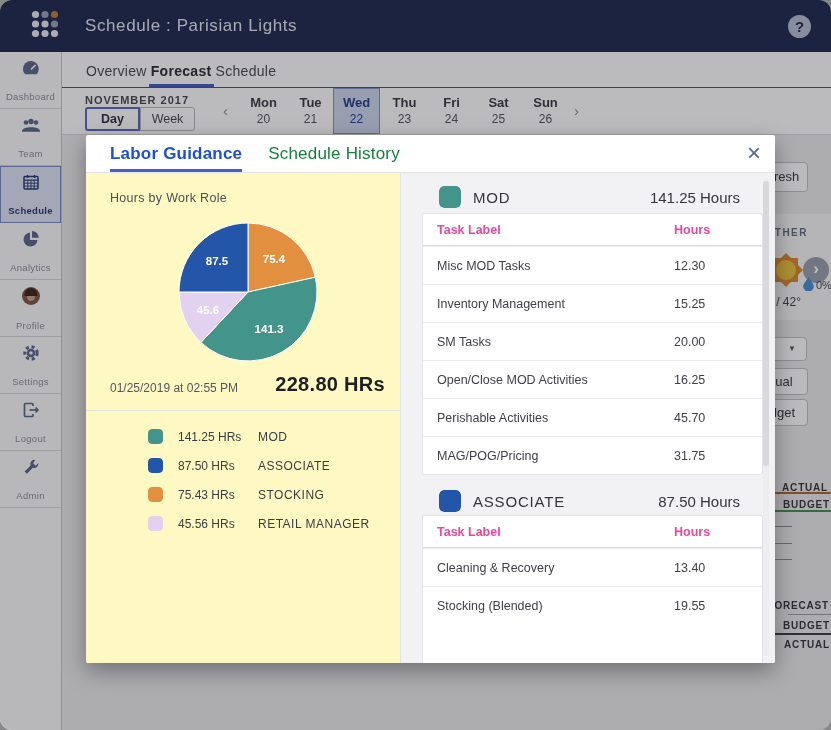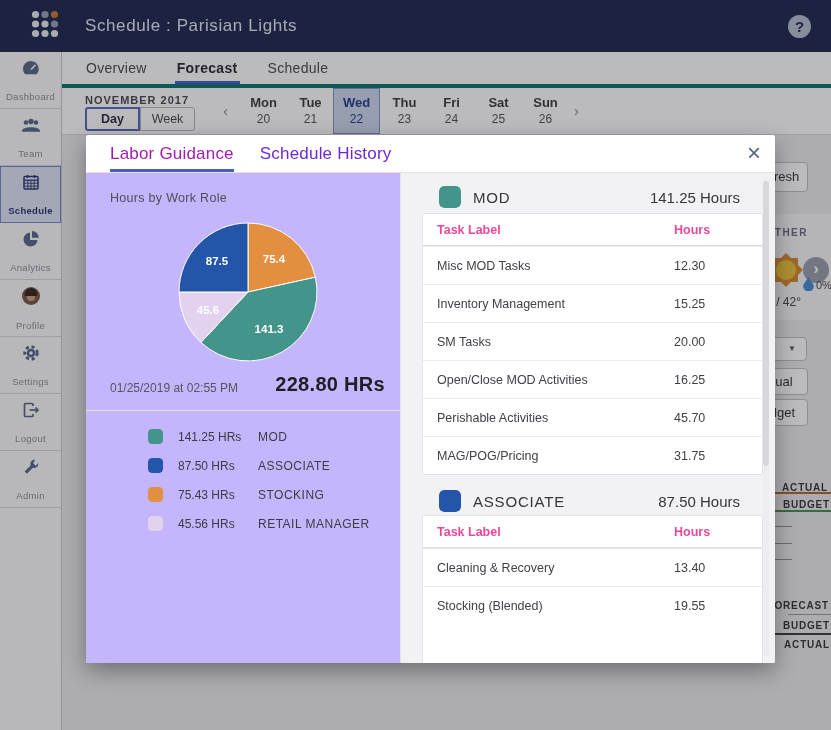--- a/index.html
+++ b/index.html
@@ -1,34 +1,34 @@
 <!DOCTYPE html>
 <html><head>
 <meta charset="utf-8">
 <style>
   * { margin:0; padding:0; box-sizing:border-box; }
   body { font-family:"Liberation Sans", sans-serif; background:#888; }
-  #screen { position:relative; width:831px; height:730px; overflow:hidden; background:#ececee; }
+  #screen { position:relative; width:831px; height:730px; overflow:hidden; background:#ececee;border-radius:12px; }
 
   
   .topbar { position:absolute; left:0; top:0; width:831px; height:52px; background:#222d52; z-index:1; }
   .topbar-title { position:absolute; left:85px; top:0; height:52px; line-height:52px; color:#e3e6f2; font-size:17px; letter-spacing:.6px; }
   .logo { position:absolute; left:31px; top:10px; }
   .help-btn { position:absolute; right:20px; top:15px; width:23px; height:23px; border-radius:50%; background:#b9bfd4; color:#222d52; font-size:15px; font-weight:bold; text-align:center; line-height:23px; cursor:pointer; }
 
   
   .sidebar { position:absolute; left:0; top:52px; width:62px; height:678px; background:#fbfbfc; border-right:1px solid #c9c9cc; z-index:1; }
   .side-item { height:57px; border-bottom:1px solid #d8d8da; display:flex; flex-direction:column; align-items:center; justify-content:center; gap:13px; color:#5d6a8c; cursor:pointer; }
   .side-item .lbl { font-size:9.5px; color:#8d9099; letter-spacing:.3px; }
   .side-item.active { background:#dfe5f6; outline:1px solid #7b8cc9; outline-offset:-1px; color:#2c3a77; }
   .side-item.active .lbl { color:#2c3a77; font-weight:bold; }
   .side-item svg { display:block; }
 
   
-  .tabbar { position:absolute; left:62px; top:52px; width:769px; height:36px; background:#fff; border-bottom:4px solid #0f766e; display:flex; align-items:flex-end; gap:26px; padding:0 0 0 22px; z-index:1; }
+  .tabbar { position:absolute; left:62px; top:52px; width:769px; height:36px; background:#fff; border-bottom:1px solid #0f766e; display:flex; align-items:flex-end; padding:0 0 0 22px; z-index:1; }
   .tab { font-size:14px; color:#4b4b54; padding:9px 2px 8px; letter-spacing:.3px; cursor:pointer; }
   .tab.active { color:#2f2f38; font-weight:bold; border-bottom:3px solid #4a5fc4; padding-bottom:5px; }
 
   .datebar { position:absolute; left:62px; top:88px; width:769px; height:47px; background:#fff; border-bottom:1px solid #d9d9db; z-index:1; }
   .month-lbl { position:absolute; left:23px; top:6px; font-size:11px; letter-spacing:1px; color:#4c4c55; font-weight:bold; }
   .seg { position:absolute; left:23px; top:19px; display:flex; }
   .seg-btn { width:55px; height:24px; font-size:12.5px; color:#4a4a52; background:#fff; border:1px solid #b9b9bd; text-align:center; line-height:22px; cursor:pointer; }
   .seg-btn.first { border-radius:3px 0 0 3px; }
   .seg-btn.last { border-radius:0 3px 3px 0; }
   .seg-btn.sel { border:2px solid #5b6bbf; line-height:20px; color:#33334a; font-weight:bold; }
@@ -50,25 +50,25 @@
   .mini-lbl { font-size:10px; font-weight:bold; letter-spacing:.8px; color:#3a3a40; white-space:nowrap; }
   .hline { position:absolute; z-index:1; }
 
   
   .overlay { position:absolute; left:0; top:0; width:831px; height:730px; background:rgba(10,12,18,0.28); z-index:5; }
 
   
   .modal { position:absolute; left:86px; top:135px; width:689px; height:528px; background:#fff; z-index:10; box-shadow:0 8px 22px rgba(0,0,0,0.35); border-radius:2px; overflow:hidden; }
   .m-header { position:relative; height:38px; border-bottom:1px solid #e2e2e4; display:flex; align-items:flex-end; gap:26px; padding-left:24px; }
   .m-tab { font-size:17px; padding-bottom:8px; cursor:pointer; letter-spacing:.2px; }
-  .m-tab.active { color:#a21caf; font-weight:normal; border-bottom:3px solid #4a5fc4; padding-bottom:5px; }
-  .m-tab.inactive { color:#6d28d9; }
+  .m-tab.active { color:#1d4ed8; font-weight:bold; border-bottom:3px solid #4a5fc4; padding-bottom:5px; }
+  .m-tab.inactive { color:#15803d; }
   .m-close { position:absolute; right:14px; top:4px; font-size:24px; color:#5a6785; cursor:pointer; line-height:28px; font-weight:normal; }
   .m-body { display:flex; height:490px; }
-  .m-left { position:relative; width:314px; background:#c4b5fd; }
+  .m-left { position:relative; width:314px; background:#fef9c3; }
   .m-right { position:relative; width:375px; background:#f2f2f4; border-left:1px solid #e3e3e5; overflow:hidden; }
 
   .hwr-title { position:absolute; left:24px; top:18px; font-size:12.5px; color:#4e4f57; letter-spacing:.3px; }
   .pie-svg { position:absolute; left:87px; top:44px; }
   .gen-date { position:absolute; left:24px; top:208px; font-size:12px; color:#55565e; }
   .total-hrs { position:absolute; right:15px; top:200px; font-size:20px; font-weight:bold; color:#1f1f24; letter-spacing:.3px; }
   .l-divider { position:absolute; left:0; right:0; top:237px; height:1px; background:#e3e3e5; }
   .legend { position:absolute; left:62px; top:249px; }
   .legend-row { display:flex; align-items:center; height:29px; }
   .legend-row .sw { width:15px; height:15px; border-radius:4px; margin-right:15px; }

